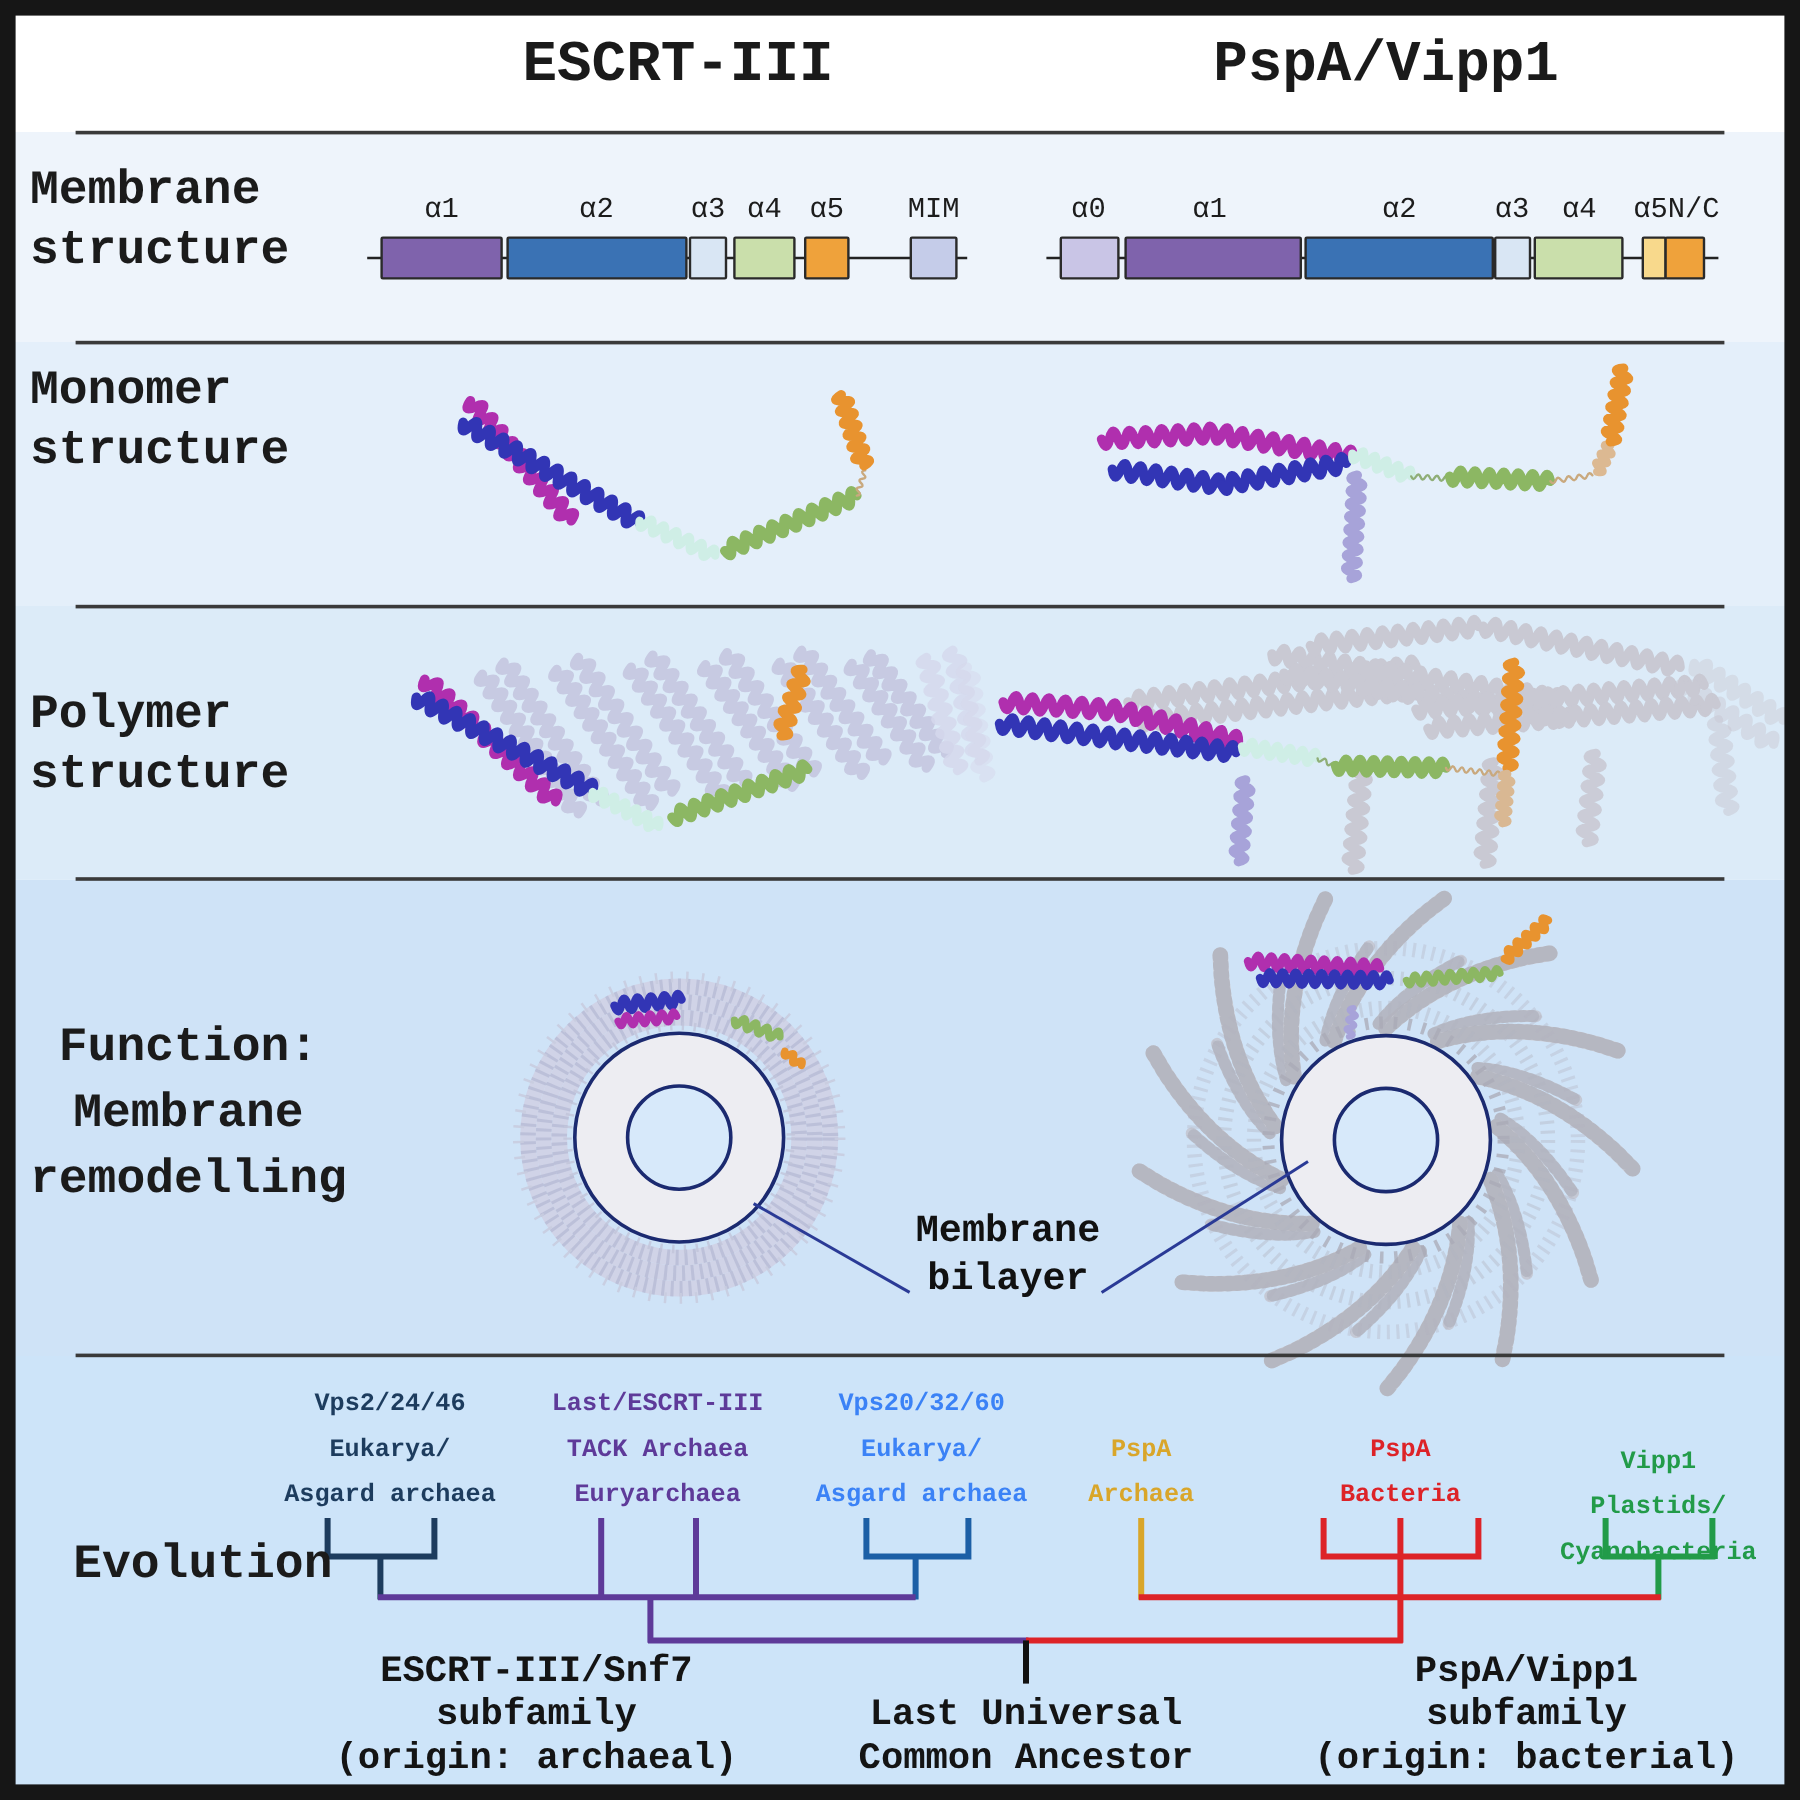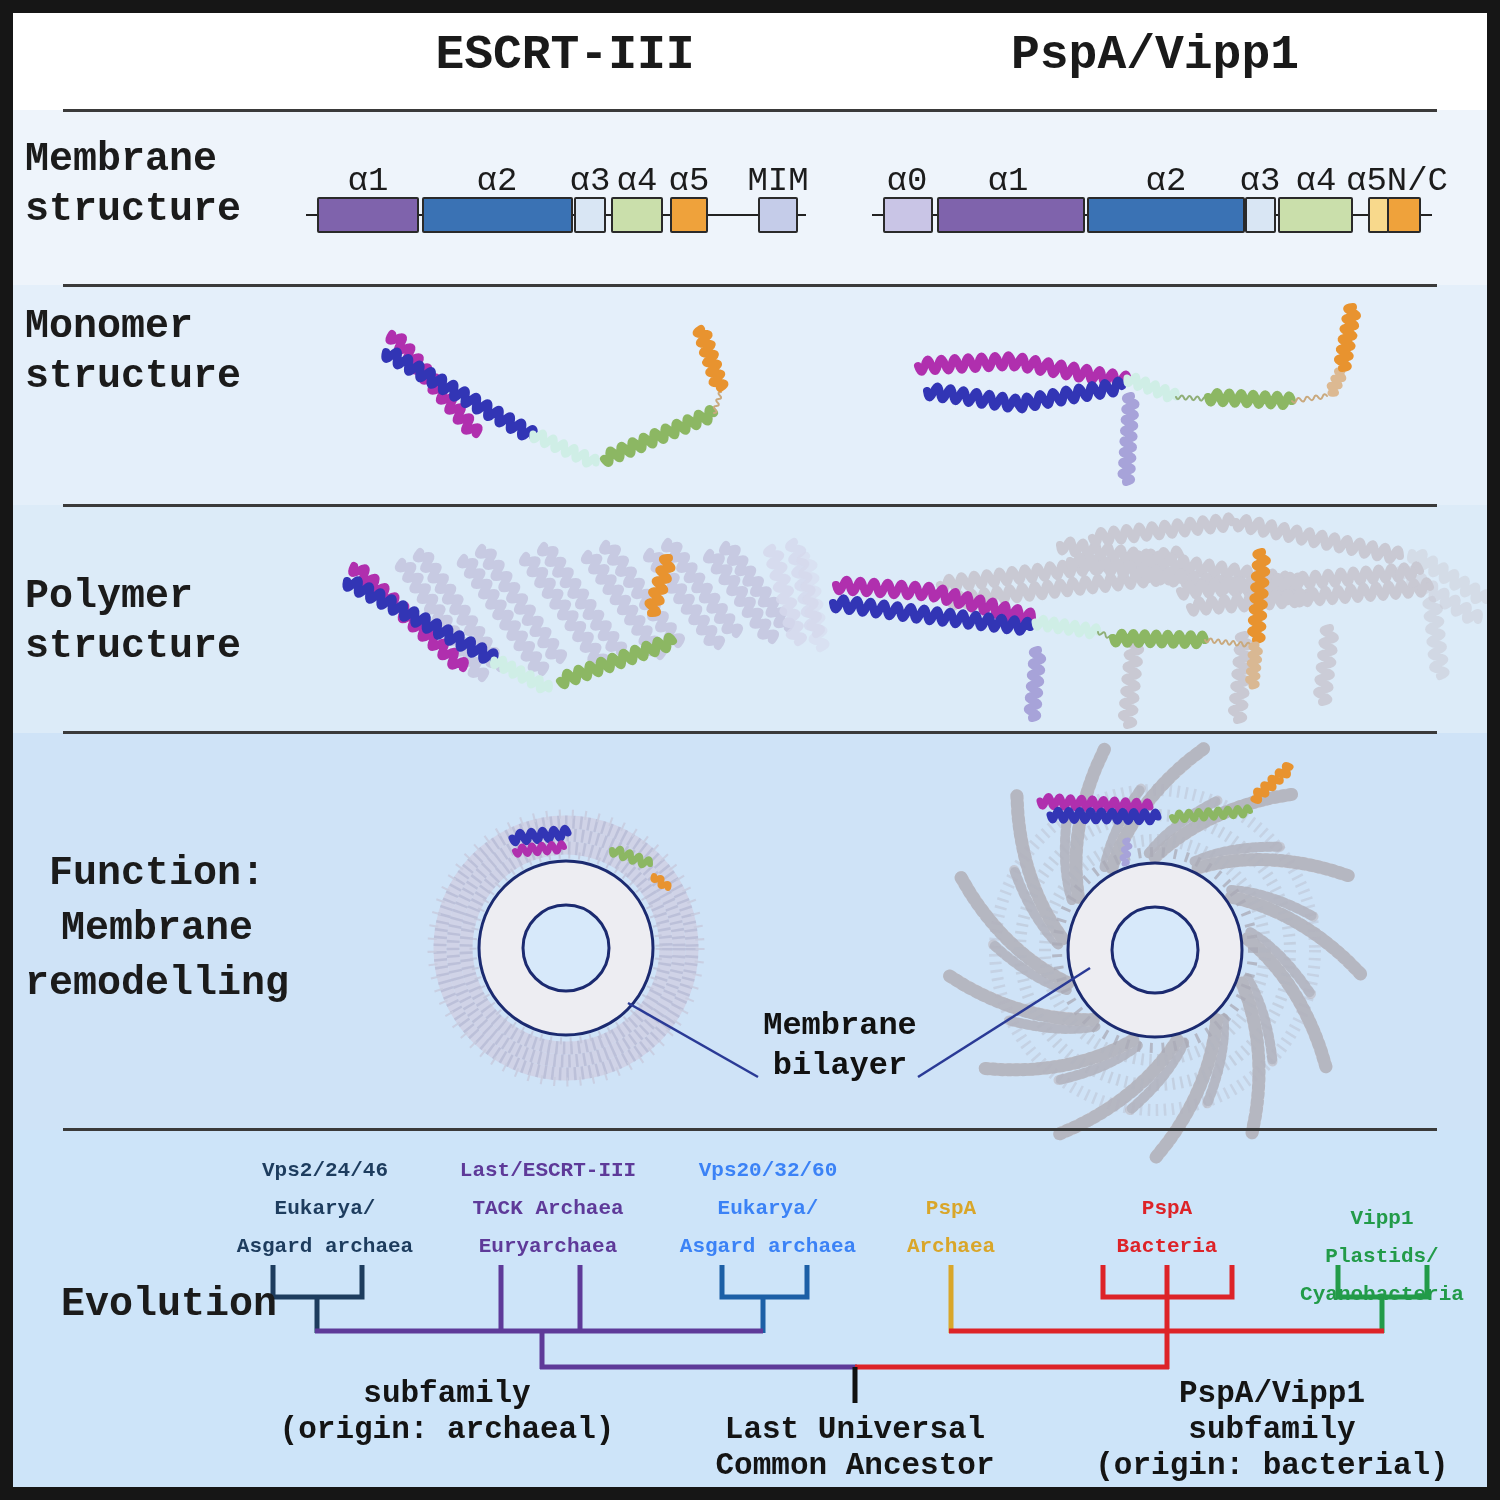--- a/index.html
+++ b/index.html
@@ -10,21 +10,21 @@
          border:13px solid #161616;box-sizing:border-box;pointer-events:none;z-index:10;}
   .divider{position:absolute;left:63px;width:1374px;height:2.5px;background:#3a3a3a;z-index:3;}
   #art{position:absolute;left:0;top:0;z-index:2;}
   .htitle{position:absolute;top:28px;transform:translateX(-50%);font-size:48px;font-weight:bold;
           color:#1a1a1a;z-index:4;white-space:nowrap;}
   .rowlabel{position:absolute;left:25px;font-size:40px;font-weight:bold;color:#1b1b1b;
             line-height:50px;z-index:4;}
   .rowlabel.fn{line-height:55px;}
   .domain{position:absolute;top:197px;height:36px;border:2.5px solid #2a2a2a;
           box-sizing:border-box;border-radius:2px;z-index:4;}
-  .dlabel{position:absolute;top:162px;transform:translateX(-50%);font-size:34px;color:#1c1c1c;
+  .dlabel{position:absolute;top:162px;transform:translateX(-50%);font-size:24px;color:#1c1c1c;
           z-index:4;white-space:nowrap;}
   .memlabel{position:absolute;top:1006px;transform:translateX(-50%);text-align:center;
             font-size:32px;font-weight:bold;color:#111;line-height:40px;z-index:4;}
   .clade{position:absolute;transform:translateX(-50%);text-align:center;font-size:21px;
          font-weight:bold;line-height:38px;z-index:4;white-space:nowrap;}
   .blabel{position:absolute;transform:translateX(-50%);text-align:center;font-size:31px;
           font-weight:bold;color:#141414;line-height:36px;z-index:4;white-space:nowrap;}
 </style>
 </head>
 <body>
@@ -300,20 +300,21 @@
     <div>PspA</div>
     <div>Bacteria</div>
   </div>
   <div class="clade" style="left:1382px;top:1152px;color:#229b49;margin-top:48px;">
     <div>Vipp1</div>
     <div>Plastids/</div>
     <div>Cyanobacteria</div>
   </div>
 
   <div class="blabel" style="left:447px;top:1376px;">
+    <div>ESCRT-III/Snf7</div>
     <div>subfamily</div>
     <div>(origin: archaeal)</div>
   </div>
   <div class="blabel" style="left:855px;top:1412px;">
     <div>Last Universal</div>
     <div>Common Ancestor</div>
   </div>
   <div class="blabel" style="left:1272px;top:1376px;">
     <div>PspA/Vipp1</div>
     <div>subfamily</div>

